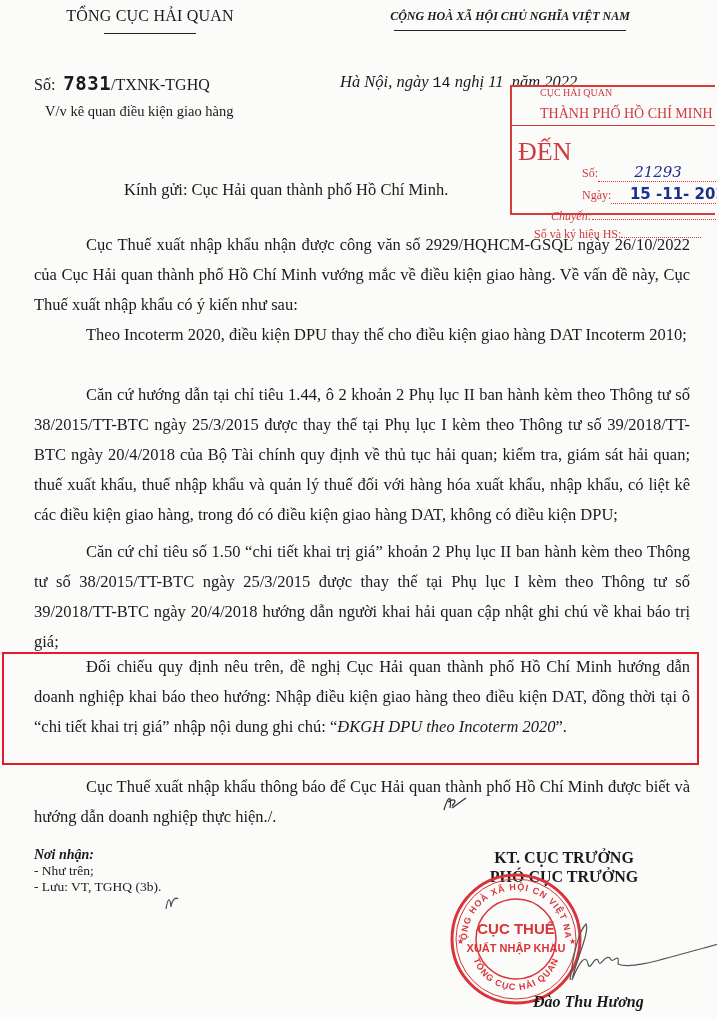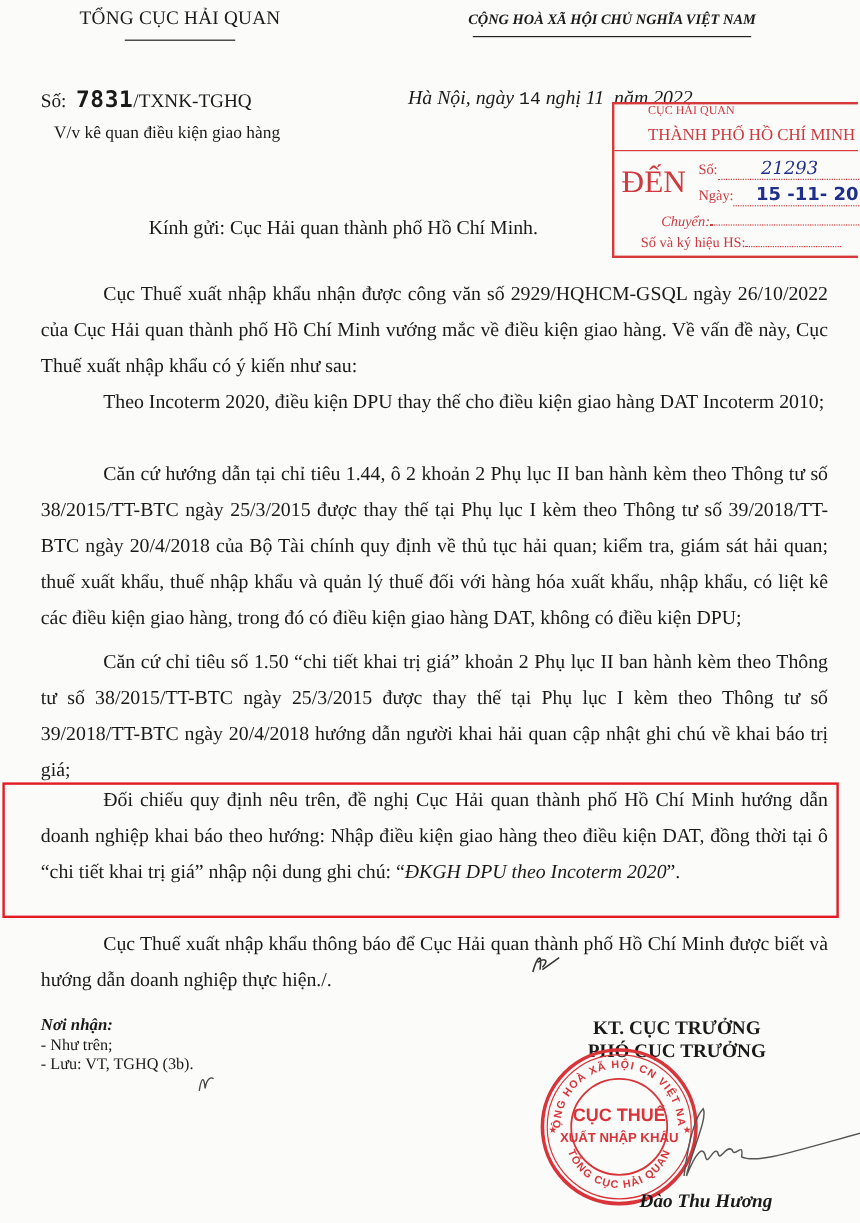--- a/index.html
+++ b/index.html
@@ -19,21 +19,21 @@
   .so .num { font-family:"DejaVu Sans Mono", monospace; font-weight:bold; font-size:19px; letter-spacing:0.5px; }
   .vv { left:45px; top:103px; font-size:14.5px; }
   .date { left:340px; top:72px; font-size:16.5px; font-style:italic; }
   .date .hand { font-family:Liberation Mono, monospace; font-style:normal; font-size:15px; }
   .stamp-in { left:510px; top:85px; width:205px; height:130px; border:2px solid #d63a3a; border-right:none;
               color:#d0393f; box-sizing:border-box; }
   .stamp-in .t1 { position:absolute; left:28px; top:0px; font-size:10px; }
   .stamp-in .t2 { position:absolute; left:4px; top:19px; font-size:14px; white-space:nowrap;margin-left:24px; }
   .stamp-in .rl { position:absolute; left:0; right:0; top:38px; height:1px; background:#d63a3a; }
   .stamp-in .den { position:absolute; left:6px; top:50px; font-size:26px; font-family:"Liberation Serif", serif; }
-  .stamp-in .lab { position:absolute; font-size:12px; white-space:nowrap; }
+  .stamp-in .lab { position:absolute; font-size:12px; white-space:nowrap;margin-top:32px; }
   .stamp-in .dots { display:inline-block; border-bottom:1px dotted #d63a3a; }
   .stamp-in .hand-blue { color:#1f2f8c; font-family:"DejaVu Sans", sans-serif; font-size:15px; }
   .stamp-in .hand-blue.italic { font-style:italic; font-family:"DejaVu Serif", serif; }
   .kinh { left:124px; top:180px; font-size:16.5px; }
   .para { left:34px; width:656px; font-size:16.5px; line-height:30px; text-align:justify; }
   .para .first { display:inline-block; width:52px; }
   .redbox { left:2px; top:652px; width:697px; height:113px; border:2px solid #e21b24; box-sizing:border-box; }
   .noi { left:34px; top:847px; font-size:13.5px; line-height:16px; }
   .noi .h { font-style:italic; font-weight:bold; font-size:14px; }
   .sign { left:440px; top:848px; width:248px; font-size:16px; font-weight:bold; line-height:19px; }

